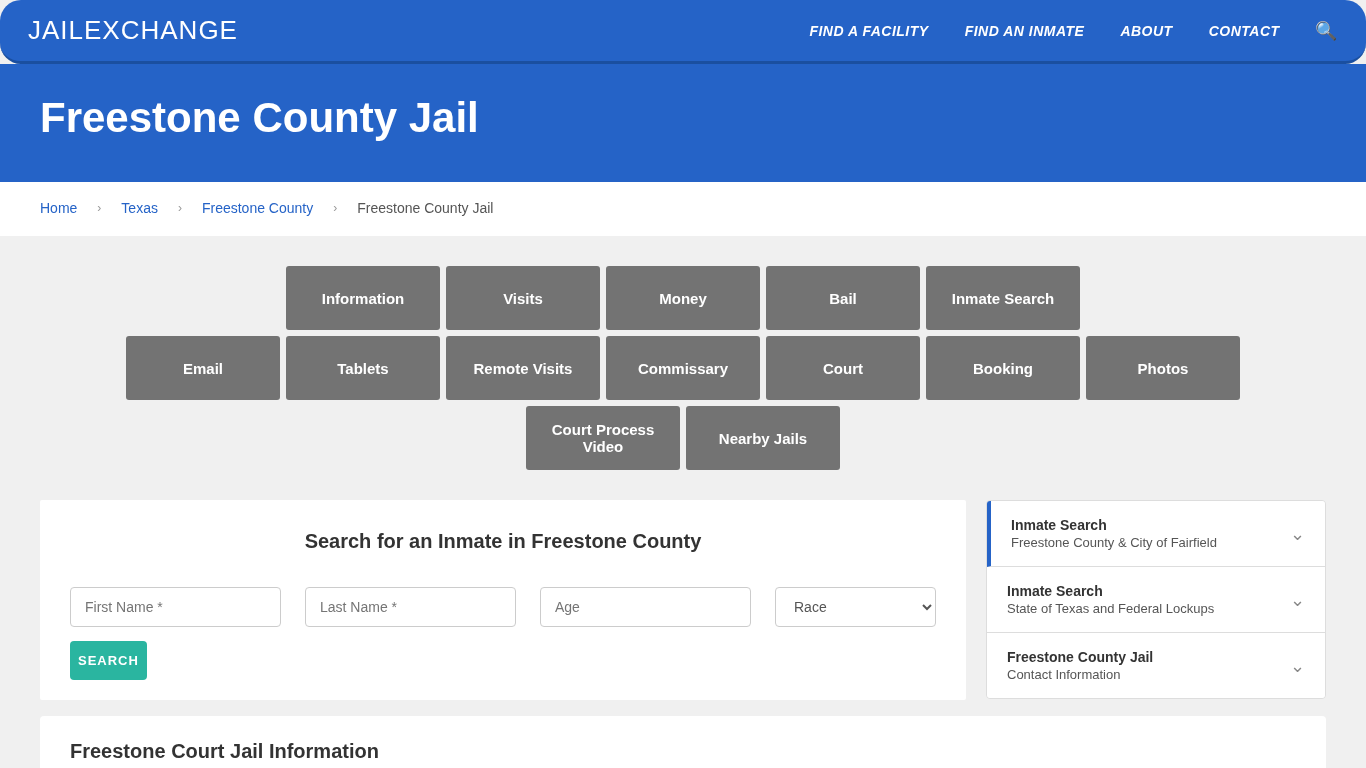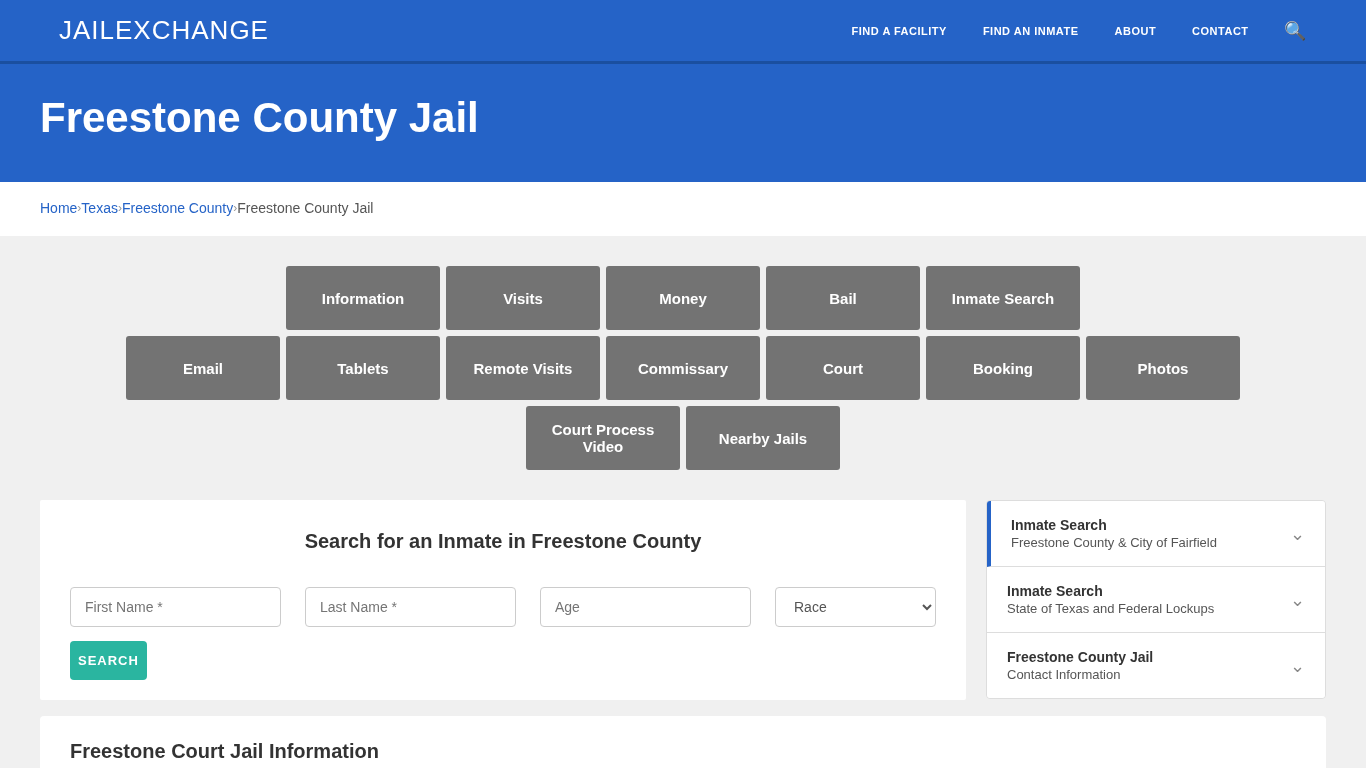--- a/index.html
+++ b/index.html
@@ -4,41 +4,43 @@
   <style>
     * { margin: 0; padding: 0; box-sizing: border-box; }
     body { font-family: Arial, sans-serif; background: #f0f0f0; color: #333; font-size: 16px; }
 
     
     .header {
       background: #2563c7;
       display: flex;
       align-items: center;
       justify-content: space-between;
-      padding: 0 59px;
+      padding: 0 28px;
       height: 64px;
       border-bottom: 3px solid #1a4fa0;
+      border-radius: 21px;
     }
     .logo {
       font-size: 26px;
       font-weight: 900;
       color: #fff;
       letter-spacing: 1px;
       text-transform: uppercase;
     }
     .logo span { color: #fff; font-weight: 400; }
     .logo-exchange { color: #ffd700; }
     .nav { display: flex; align-items: center; gap: 36px; }
     .nav-item {
       color: #fff;
-      font-size: 11px;
+      font-size: 14px;
       font-weight: 700;
       letter-spacing: 0.5px;
       text-transform: uppercase;
       cursor: pointer;
+      font-style: italic;
     }
     .nav-search {
       color: #fff;
       font-size: 18px;
       cursor: pointer;
     }
 
     
     .hero {
       background: #2563c7;
@@ -50,21 +52,21 @@
       font-weight: 800;
     }
 
     
     .breadcrumb {
       padding: 18px 0 20px 0;
       font-size: 14px;
       color: #666;
       display: flex;
       align-items: center;
-      gap: 0;
+      gap: 20px;
       background: #fff;
       padding-left: 40px;
       padding-right: 40px;
     }
     .breadcrumb a { color: #2563c7; text-decoration: none; cursor: pointer; }
     .breadcrumb .sep { color: #999; font-size: 12px; }
     .breadcrumb .current { color: #555; }
 
     
     .below-breadcrumb {

